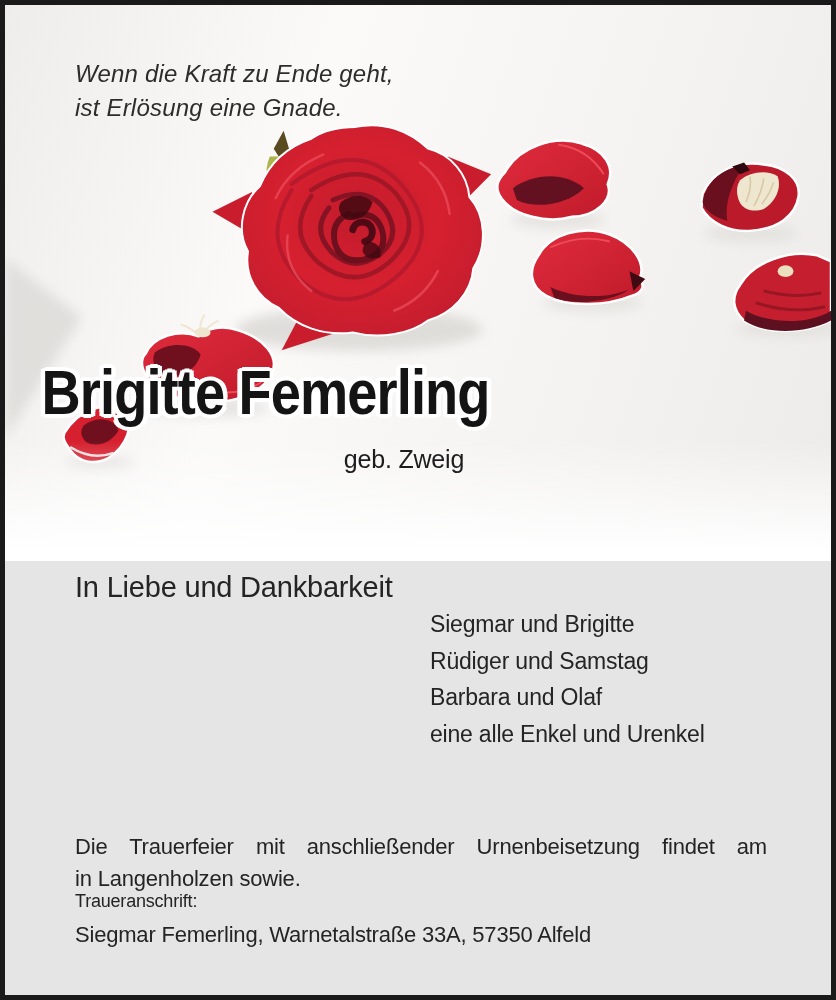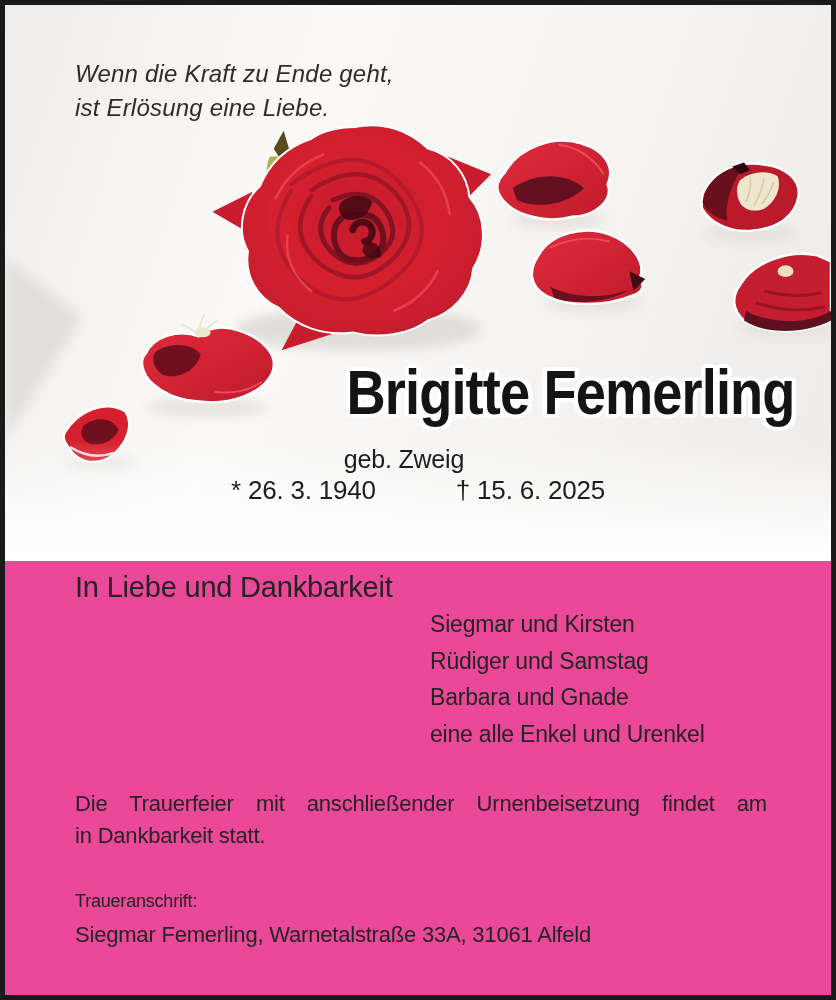--- a/index.html
+++ b/index.html
@@ -1,21 +1,21 @@
 <!DOCTYPE html>
 <html><head>
 <meta charset="utf-8">
 <style>
   html,body{margin:0;padding:0;background:#888;}
   .ad{
     position:relative;
     width:836px;height:1000px;
     box-sizing:border-box;
     border:5px solid #1a1a1a;
-    background:#ec4899;
+    background:#e5e5e5;
     overflow:hidden;
     font-family:"Liberation Sans", sans-serif;
     color:#232323;
     letter-spacing:-0.2px;
   }
   
   .photo{
     position:absolute;top:0;left:0;width:826px;height:556px;
     background:linear-gradient(108deg,#eeedeb 0%,#fbfaf9 34%,#f4f3f1 68%,#edebe9 100%);
   }
@@ -23,21 +23,21 @@
     position:absolute;left:0;bottom:0;width:100%;height:120px;
     background:linear-gradient(rgba(255,255,255,0),#ffffff 92%);
   }
   .photo svg{position:absolute;top:0;left:0;}
   
   .quote{
     position:absolute;left:70px;top:52px;
     font-size:24px;line-height:34px;font-style:italic;
     color:#2d2c2b;letter-spacing:0.2px;
   }
-  .name-row{position:absolute;left:0;top:351px;width:826px;text-align:right;}
+  .name-row{position:absolute;left:0;top:351px;width:826px;text-align:left;}
   .name{
     display:inline-block;
     font-size:63px;font-weight:bold;color:#141414;
     letter-spacing:-1px;
     transform:scaleX(0.86);transform-origin:50% 50%;
     white-space:nowrap;
     text-shadow:
       -4px 0 0 #fff, 4px 0 0 #fff, 0 -4px 0 #fff, 0 4px 0 #fff,
       -3px -3px 0 #fff, 3px -3px 0 #fff, -3px 3px 0 #fff, 3px 3px 0 #fff,
       -5px 2px 0 #fff, 5px 2px 0 #fff, -5px -2px 0 #fff, 5px -2px 0 #fff;
@@ -45,21 +45,21 @@
   .maiden-row{position:absolute;left:0;top:440px;width:798px;text-align:center;
     font-size:25px;color:#1d1d1d;}
   .dates-row{
     position:absolute;left:0;top:470px;width:826px;
     display:flex;justify-content:center;gap:80px;
     font-size:26px;color:#1d1d1d;
   }
   .intro{position:absolute;left:70px;top:566px;font-size:29px;color:#242424;}
   .mourners{position:absolute;left:425px;top:601px;font-size:23px;line-height:36.5px;color:#242424;}
   .funeral{
-    position:absolute;left:70px;top:783px;width:692px;
+    position:absolute;left:70px;top:826px;width:692px;
     font-size:22px;line-height:31.5px;color:#242424;
   }
   .funeral .jline{text-align:justify;text-align-last:justify;}
   .address-label{position:absolute;left:70px;top:886px;font-size:18px;color:#242424;}
   .address-line{position:absolute;left:70px;top:917px;font-size:22px;color:#242424;}
 </style>
 </head>
 <body>
 
 <div class="ad">
@@ -173,41 +173,37 @@
                    C76 435 76 429 80 424 Z" fill="#70101e" stroke="none"></path>
           <path d="M66 446 q22 14 44 6" fill="none" stroke="#f4f2ef" stroke-width="2.5" opacity="0.9"></path>
         </g>
       </g>
     </svg>
     <div class="photo-fade"></div>
   </div>
 
   <div class="quote">
     <div>Wenn die Kraft zu Ende geht,</div>
-    <div>ist Erlösung eine Liebe.</div>
+    <div>ist Erlösung eine Gnade.</div>
   </div>
 
   <div class="name-row">
     <span class="name">Brigitte Femerling</span>
   </div>
   <div class="maiden-row">geb. Zweig</div>
-  <div class="dates-row">
-    <span>* 26. 3. 1940</span>
-    <span>† 15. 6. 2025</span>
-  </div>
 
   <div class="intro">In Liebe und Dankbarkeit</div>
   <div class="mourners">
-    <div>Siegmar und Kirsten</div>
+    <div>Siegmar und Brigitte</div>
     <div>Rüdiger und Samstag</div>
-    <div>Barbara und Gnade</div>
+    <div>Barbara und Olaf</div>
     <div>eine alle Enkel und Urenkel</div>
   </div>
 
   <div class="funeral">
     <div class="jline">Die Trauerfeier mit anschließender Urnenbeisetzung findet am</div>
-    <div>in Dankbarkeit statt.</div>
+    <div>in Langenholzen sowie.</div>
   </div>
 
   <div class="address-label">Traueranschrift:</div>
-  <div class="address-line">Siegmar Femerling, Warnetalstraße 33A, 31061 Alfeld</div>
+  <div class="address-line">Siegmar Femerling, Warnetalstraße 33A, 57350 Alfeld</div>
 
 </div>
 
 </body></html>

